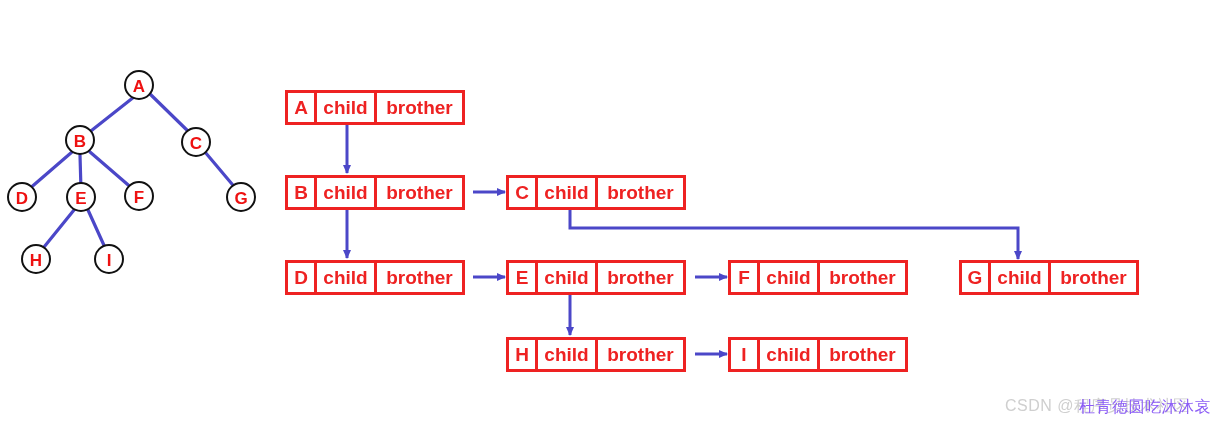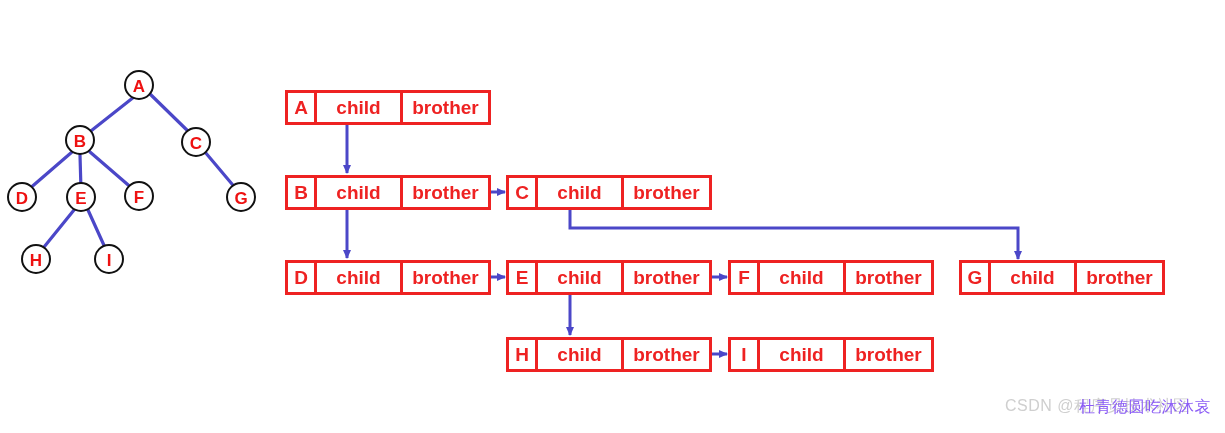--- a/index.html
+++ b/index.html
@@ -44,21 +44,21 @@
     color:#ee2222;
     font-weight:bold;
     font-size:19px;
     display:flex;
     align-items:center;
     justify-content:center;
     box-sizing:border-box;
     white-space:nowrap;
   }
   .cell-data{width:29px;border-right:3px solid #ee2222;}
-  .cell-child{width:86px;border-right:3px solid #ee2222;}
+  .cell-child{width:60px;border-right:3px solid #ee2222;}
   .cell-brother{width:85px;}
 
   
   #arrow-svg{position:absolute;left:0;top:0;width:1225px;height:433px;z-index:2;}
 
   
   #watermark{
     position:absolute;
     left:978px;top:396px;
     font-size:16px;

